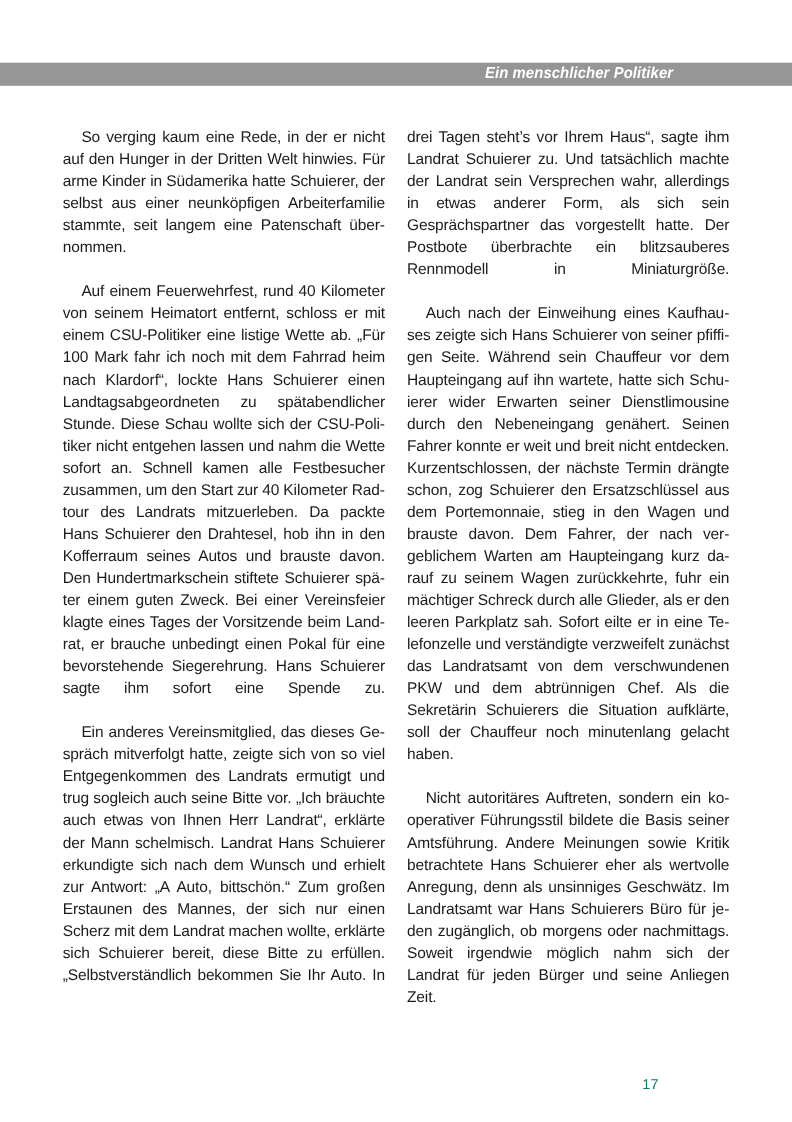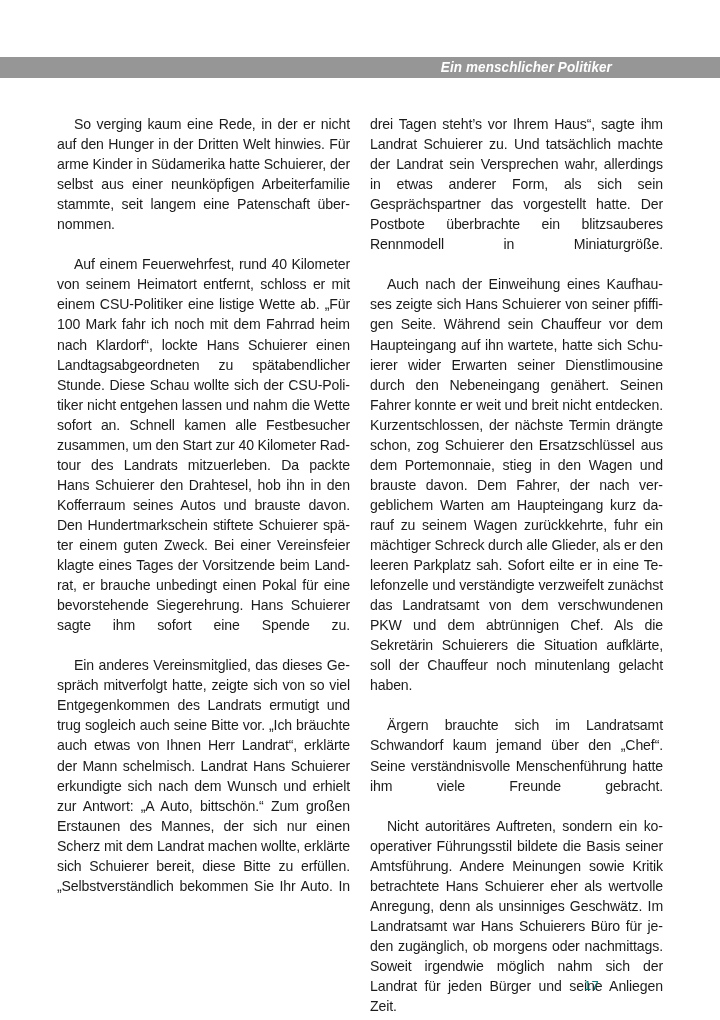--- a/index.html
+++ b/index.html
@@ -113,21 +113,20 @@
 
     <div class="column">
       <p class="indent">So verging kaum eine Rede, in der er nicht auf den Hunger in der Dritten Welt hinwies. Für arme Kinder in Südamerika hatte Schuierer, der selbst aus einer neunköpfigen Arbeiterfamilie stammte, seit langem eine Patenschaft über­nommen.</p>
       <p class="indent">Auf einem Feuerwehrfest, rund 40 Kilometer von seinem Heimatort entfernt, schloss er mit einem CSU-Politiker eine listige Wette ab. „Für 100 Mark fahr ich noch mit dem Fahrrad heim nach Klardorf“, lockte Hans Schuierer einen Landtagsabgeordneten zu spätabendlicher Stunde. Diese Schau wollte sich der CSU-Poli­tiker nicht entgehen lassen und nahm die Wet­te sofort an. Schnell kamen alle Festbesucher zusammen, um den Start zur 40 Kilometer Rad­tour des Landrats mitzuerleben. Da packte Hans Schuierer den Drahtesel, hob ihn in den Kofferraum seines Autos und brauste davon. Den Hundertmarkschein stiftete Schuierer spä­ter einem guten Zweck. Bei einer Vereinsfeier klagte eines Tages der Vorsitzende beim Land­rat, er brauche unbedingt einen Pokal für eine bevorstehende Siegerehrung. Hans Schuierer sagte ihm sofort eine Spende zu.</p>
       <p class="indent">Ein anderes Vereinsmitglied, das dieses Ge­spräch mitverfolgt hatte, zeigte sich von so viel Entgegenkommen des Landrats ermutigt und trug sogleich auch seine Bitte vor. „Ich bräuchte auch etwas von Ihnen Herr Landrat“, erklärte der Mann schelmisch. Landrat Hans Schuierer erkundigte sich nach dem Wunsch und erhielt zur Antwort: „A Auto, bittschön.“ Zum großen Erstaunen des Mannes, der sich nur einen Scherz mit dem Landrat machen wollte, erklär­te sich Schuierer bereit, diese Bitte zu erfüllen. „Selbstverständlich bekommen Sie Ihr Auto. In</p>
     </div>
 
     <div class="column">
       <p>drei Tagen steht’s vor Ihrem Haus“, sagte ihm Landrat Schuierer zu. Und tatsächlich machte der Landrat sein Versprechen wahr, allerdings in etwas anderer Form, als sich sein Gesprächs­partner das vorgestellt hatte. Der Postbote überbrachte ein blitzsauberes Rennmodell in Miniaturgröße.</p>
       <p class="indent">Auch nach der Einweihung eines Kaufhau­ses zeigte sich Hans Schuierer von seiner pfiffi­gen Seite. Während sein Chauffeur vor dem Haupteingang auf ihn wartete, hatte sich Schu­ierer wider Erwarten seiner Dienstlimousine durch den Nebeneingang genähert. Seinen Fahrer konnte er weit und breit nicht entde­cken. Kurzentschlossen, der nächste Termin drängte schon, zog Schuierer den Ersatzschlüs­sel aus dem Portemonnaie, stieg in den Wagen und brauste davon. Dem Fahrer, der nach ver­geblichem Warten am Haupteingang kurz da­rauf zu seinem Wagen zurückkehrte, fuhr ein mächtiger Schreck durch alle Glieder, als er den leeren Parkplatz sah. Sofort eilte er in eine Te­lefonzelle und verständigte verzweifelt zu­nächst das Landratsamt von dem verschwun­denen PKW und dem abtrünnigen Chef. Als die Sekretärin Schuierers die Situation aufklärte, soll der Chauffeur noch minutenlang gelacht haben.</p>
-      <p class="indent">Ärgern brauchte sich im Landratsamt Schwandorf kaum jemand über den „Chef“. Seine verständnisvolle Menschenführung hat­te ihm viele Freunde gebracht.</p>
       <p class="indent">Nicht autoritäres Auftreten, sondern ein ko­operativer Führungsstil bildete die Basis seiner Amtsführung. Andere Meinungen sowie Kritik betrachtete Hans Schuierer eher als wertvolle Anregung, denn als unsinniges Geschwätz. Im Landratsamt war Hans Schuierers Büro für je­den zugänglich, ob morgens oder nachmit­tags. Soweit irgendwie möglich nahm sich der Landrat für jeden Bürger und seine Anliegen Zeit.</p>
     </div>
 
   </div>
 
   <div class="folio">17</div>
 
 </div>
 
 </body></html>

